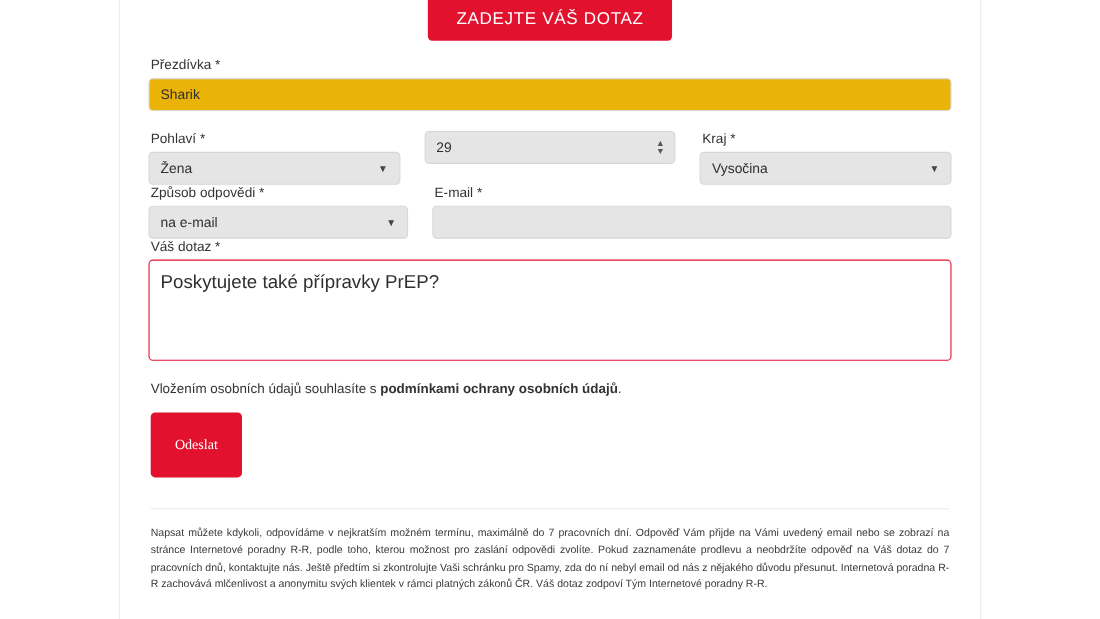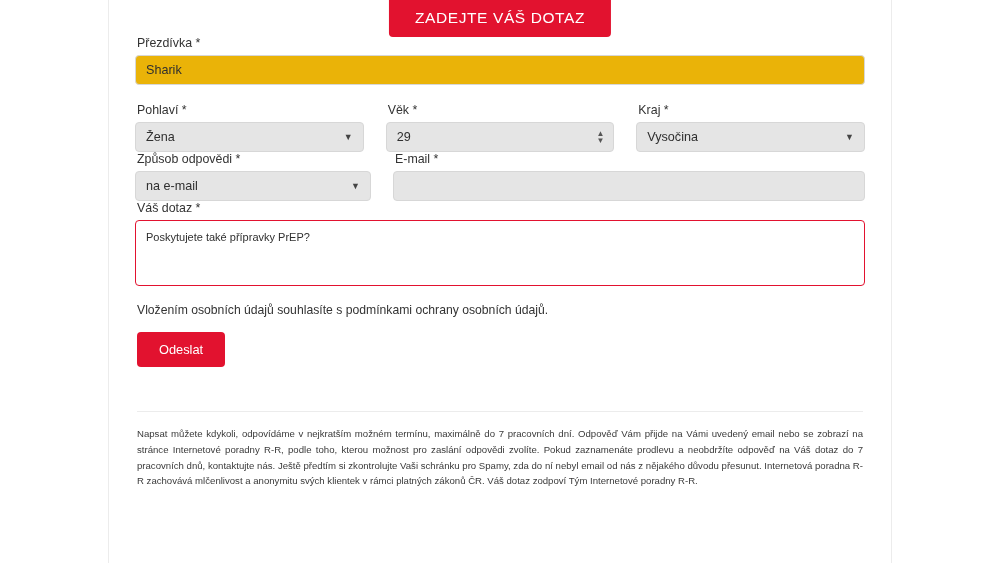--- a/index.html
+++ b/index.html
@@ -115,54 +115,54 @@
     transform: translateY(-50%);
     pointer-events: none;
     font-size: 8px;
     line-height: 7px;
     color: #555;
     text-align: center;
   }
 
   .mt-18 { margin-top: 18px; }
   .mt-20 { }
-  .mt-16 { }
+  .mt-16 { margin-top: 16px; }
 
   .textarea {
     width: 100%;
     box-sizing: border-box;
-    height: 66px;
+    height: 92px;
     border: 1px solid #e2122f;
     border-radius: 4px;
     background: #ffffff;
     font-family: "Liberation Sans", sans-serif;
-    font-size: 11px;
+    font-size: 17px;
     color: #2f2f2f;
     padding: 9px 10px;
     resize: none;
     outline: none;
     line-height: 1.3;
   }
 
   .consent {
     font-size: 12.2px;
     color: #333;
     margin: 13px 0 0 2px;
   }
-  .consent b { font-weight: normal; }
+  .consent b { font-weight: bold; }
 
   .submit {
-    margin: 15px 0 16px 2px;
+    margin: 15px 0 0 2px;
     background: #e2122f;
     color: #fff;
     border: none;
     border-radius: 4px;
-    font-family: Liberation Sans, sans-serif;
+    font-family: Liberation Serif, serif;
     font-size: 12.8px;
-    padding: 10px 22px;
+    padding: 22px 22px;
     cursor: pointer;
   }
 
   .divider {
     margin: 28px 2px 0 2px;
     border-top: 1px solid #ececec;
     height: 0;
   }
 
   .footnote {
@@ -207,21 +207,20 @@
           <label class="label">Pohlaví *</label>
           <div class="selectwrap">
             <select class="select">
               <option>Žena</option>
             </select>
             <span class="chev">▼</span>
           </div>
         </div>
 
         <div class="col">
-          <label class="label">Věk *</label>
           <div class="numwrap">
             <input class="number" type="text" value="29" style="">
             <span class="spin">▲<br>▼</span>
           </div>
         </div>
 
         <div class="col">
           <label class="label">Kraj *</label>
           <div class="selectwrap">
             <select class="select">

